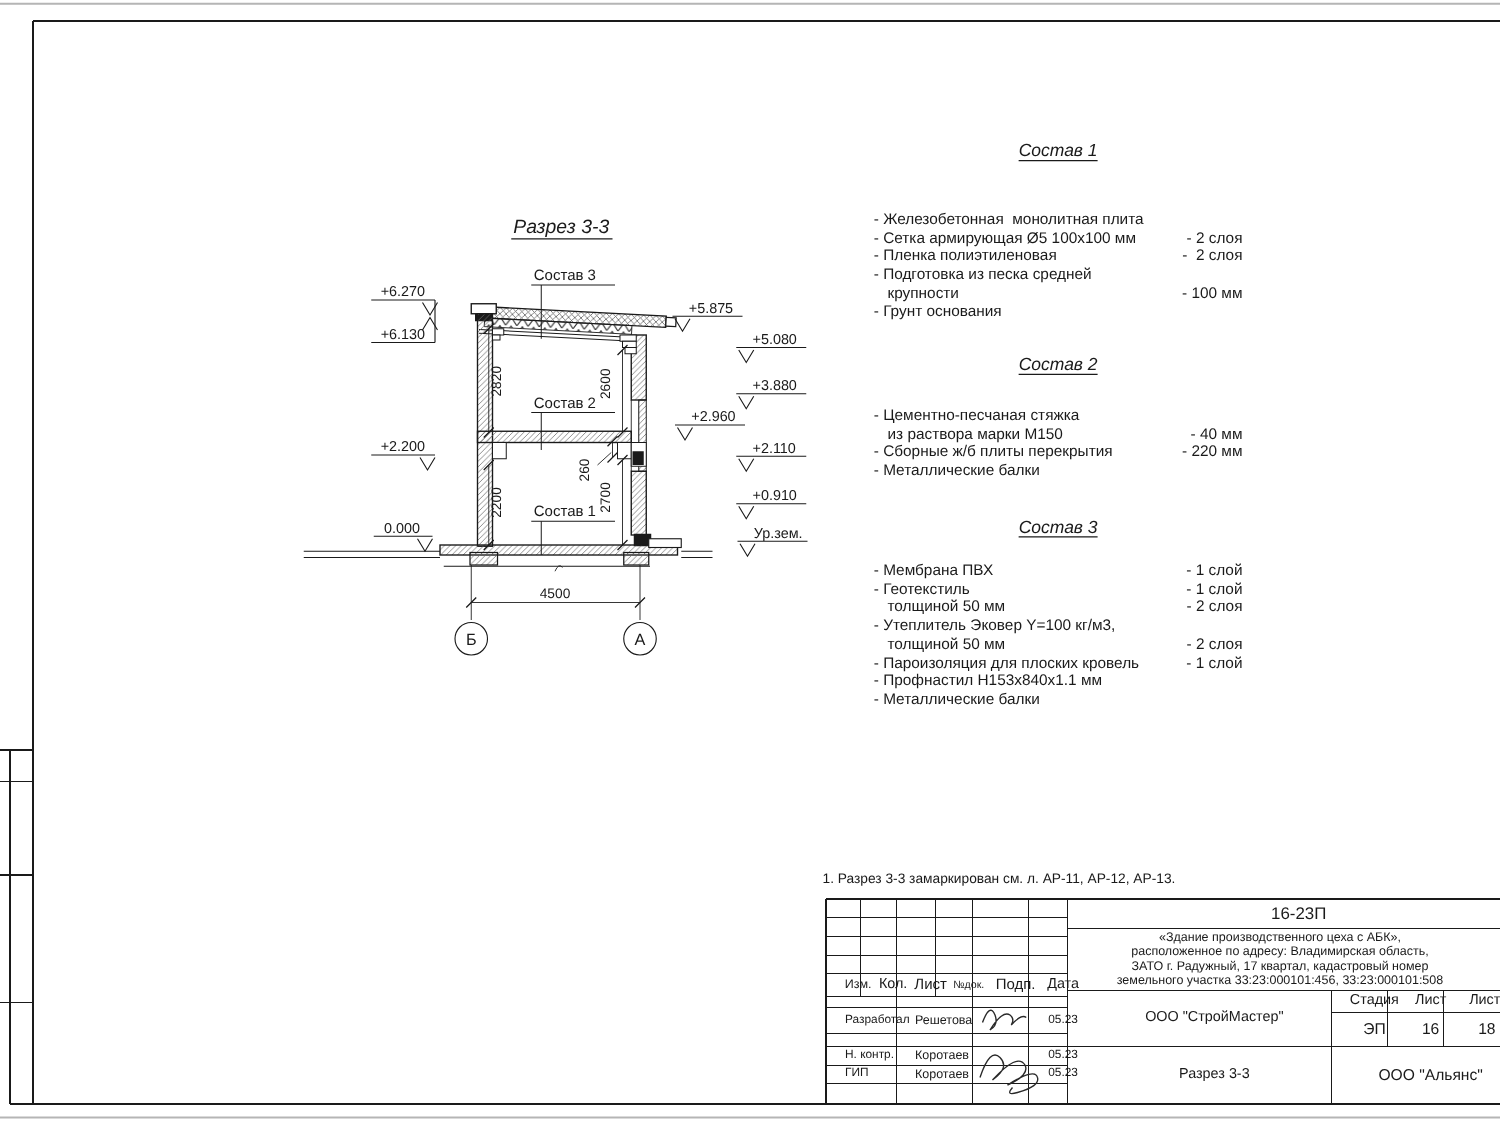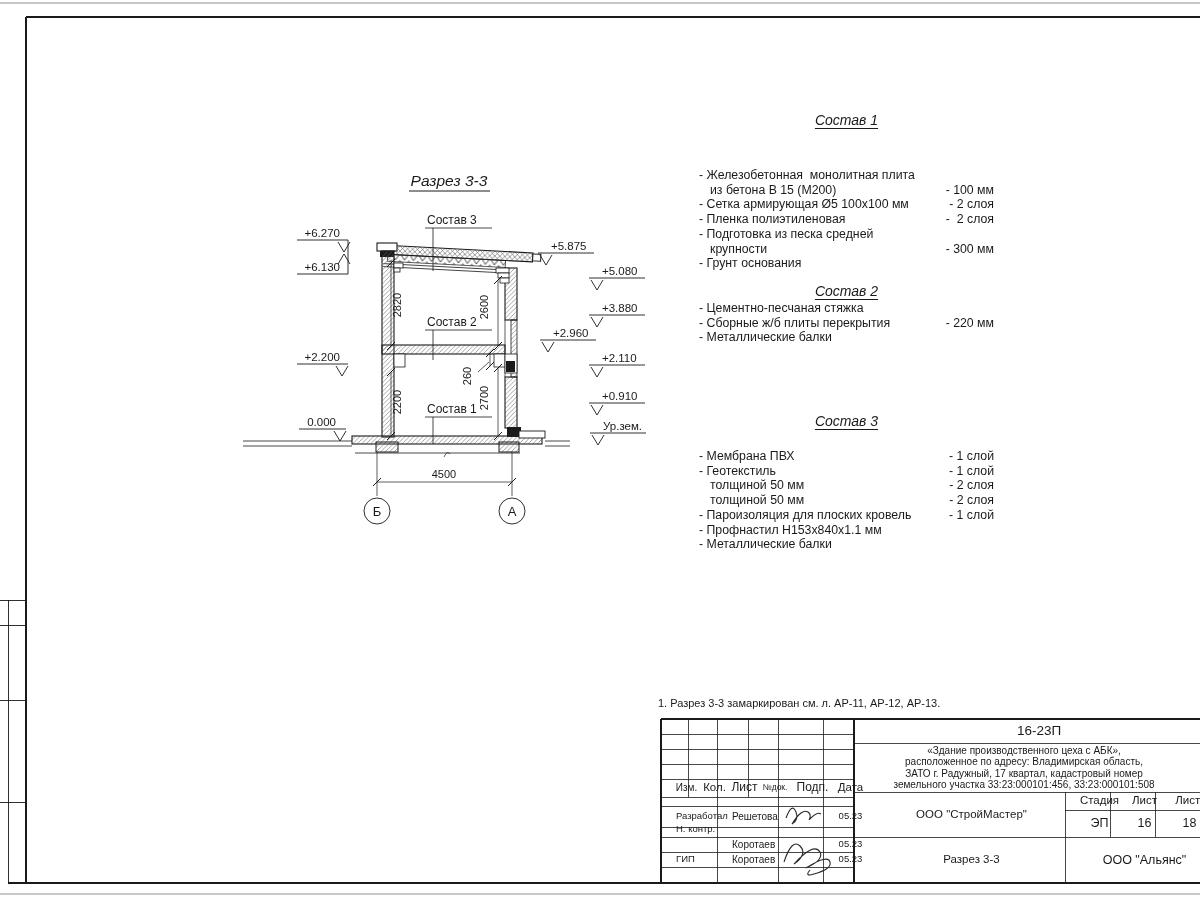--- a/index.html
+++ b/index.html
@@ -245,54 +245,54 @@
 </svg>
 
 <section class="comp abs" style="top:112px">
   <h3>Состав 1</h3>
   <div class="rows">
 
   <div class="crow">
         <span class="t">- Железобетонная  монолитная плита</span>
         <span class="v"></span>
       </div>
-        <div class="crow cont">
-        <span class="t">из бетона В 15 (М200)</span>
-        <span class="v">- 100 мм</span>
-      </div>
         <div class="crow">
         <span class="t">- Сетка армирующая Ø5 100х100 мм</span>
         <span class="v">- 2 слоя</span>
       </div>
         <div class="crow">
         <span class="t">- Пленка полиэтиленовая</span>
         <span class="v">-  2 слоя</span>
       </div>
         <div class="crow">
         <span class="t">- Подготовка из песка средней</span>
         <span class="v"></span>
       </div>
         <div class="crow cont">
         <span class="t">крупности</span>
-        <span class="v">- 300 мм</span>
+        <span class="v">- 100 мм</span>
       </div>
         <div class="crow">
         <span class="t">- Грунт основания</span>
         <span class="v"></span>
       </div>
       </div>
 </section>
 
 <section class="comp abs" style="top:283px">
   <h3>Состав 2</h3>
-  <div class="rows" style="margin-top:2px">
+  <div class="rows" style="margin-top:26px">
 
   <div class="crow">
         <span class="t">- Цементно-песчаная стяжка</span>
         <span class="v"></span>
+      </div>
+        <div class="crow cont">
+        <span class="t">из раствора марки М150</span>
+        <span class="v">- 40 мм</span>
       </div>
         <div class="crow">
         <span class="t">- Сборные ж/б плиты перекрытия</span>
         <span class="v">- 220 мм</span>
       </div>
         <div class="crow">
         <span class="t">- Металлические балки</span>
         <span class="v"></span>
       </div>
       </div>
@@ -306,20 +306,24 @@
         <span class="t">- Мембрана ПВХ</span>
         <span class="v">- 1 слой</span>
       </div>
         <div class="crow">
         <span class="t">- Геотекстиль</span>
         <span class="v">- 1 слой</span>
       </div>
         <div class="crow cont">
         <span class="t">толщиной 50 мм</span>
         <span class="v">- 2 слоя</span>
+      </div>
+        <div class="crow">
+        <span class="t">- Утеплитель Эковер Y=100 кг/м3,</span>
+        <span class="v"></span>
       </div>
         <div class="crow cont">
         <span class="t">толщиной 50 мм</span>
         <span class="v">- 2 слоя</span>
       </div>
         <div class="crow">
         <span class="t">- Пароизоляция для плоских кровель</span>
         <span class="v">- 1 слой</span>
       </div>
         <div class="crow">
@@ -340,21 +344,21 @@
   <div class="cell f10" style="left:0px;top:60px;width:27px;height:18px">Изм.</div>
   <div class="cell f115" style="left:27px;top:60px;width:29px;height:18px">Кол.</div>
   <div class="cell f12" style="left:56px;top:60px;width:31px;height:18px">Лист</div>
   <div class="cell f8" style="left:87px;top:60px;width:30px;height:18px">№док.</div>
   <div class="cell f12" style="left:117px;top:60px;width:45px;height:18px">Подп.</div>
   <div class="cell f115" style="left:162px;top:60px;width:31px;height:18px">Дата</div>
 
   <div class="cell left f9" style="left:0px;top:87px;width:56px;height:21px">Разработал</div>
   <div class="cell left f10" style="left:56px;top:87px;width:61px;height:21px">Решетова</div>
   <div class="cell f9" style="left:162px;top:87px;width:31px;height:21px">05.23</div>
-  <div class="cell left f9" style="left:0px;top:103px;width:56px;height:15px">Н. контр.</div>
+  <div class="cell left f9" style="left:0px;top:118px;width:56px;height:15px">Н. контр.</div>
   <div class="cell left f10" style="left:56px;top:118px;width:61px;height:15px">Коротаев</div>
   <div class="cell f9" style="left:162px;top:118px;width:31px;height:15px">05.23</div>
   <div class="cell left f9" style="left:0px;top:133px;width:56px;height:15px">ГИП</div>
   <div class="cell left f10" style="left:56px;top:133px;width:61px;height:15px">Коротаев</div>
   <div class="cell f9" style="left:162px;top:133px;width:31px;height:15px">05.23</div>
 
   <div class="cell f135" style="left:193px;top:0px;width:346px;height:24px">16-23П</div>
   <div class="cell f10" style="left:178px;top:24px;width:346px;height:49px;flex-direction:column;justify-content:center">
     <div>«Здание производственного цеха с АБК»,</div>
     <div>расположенное по адресу: Владимирская область,</div>

